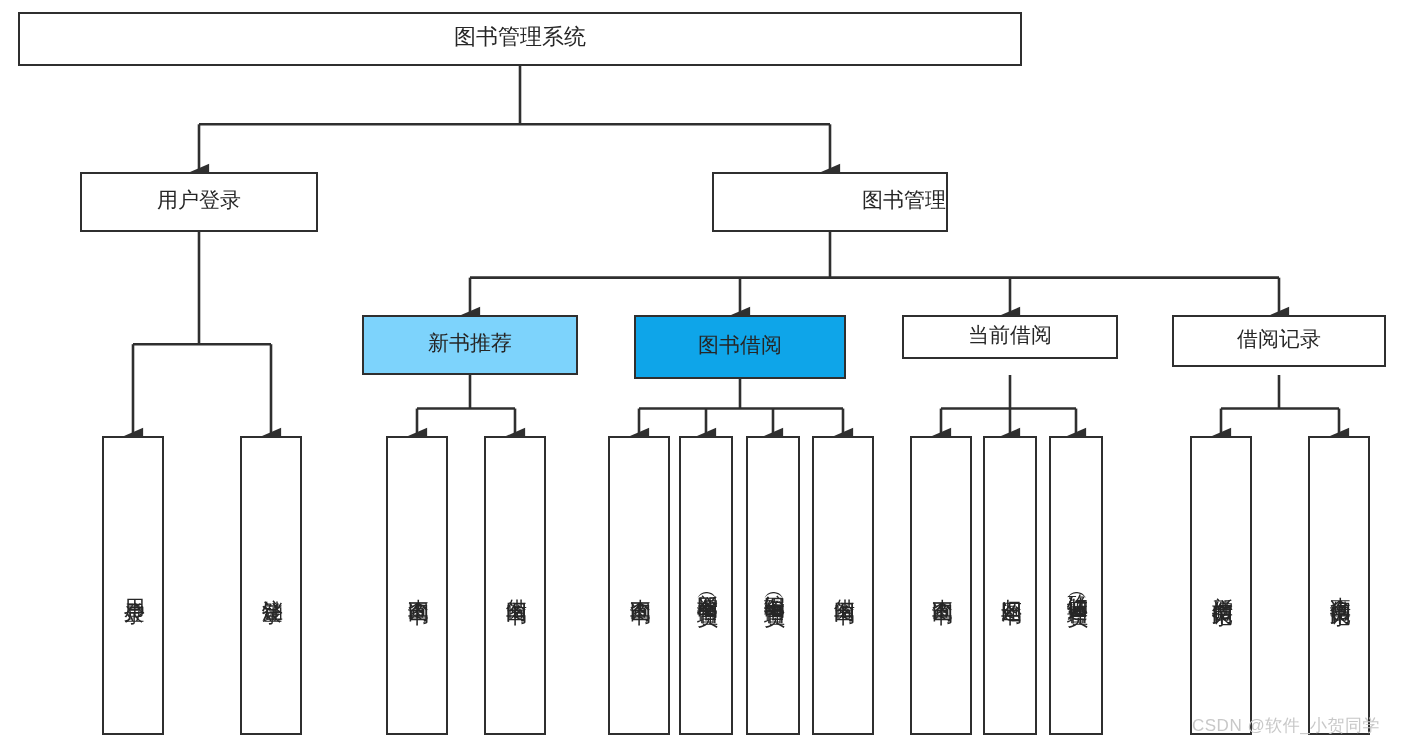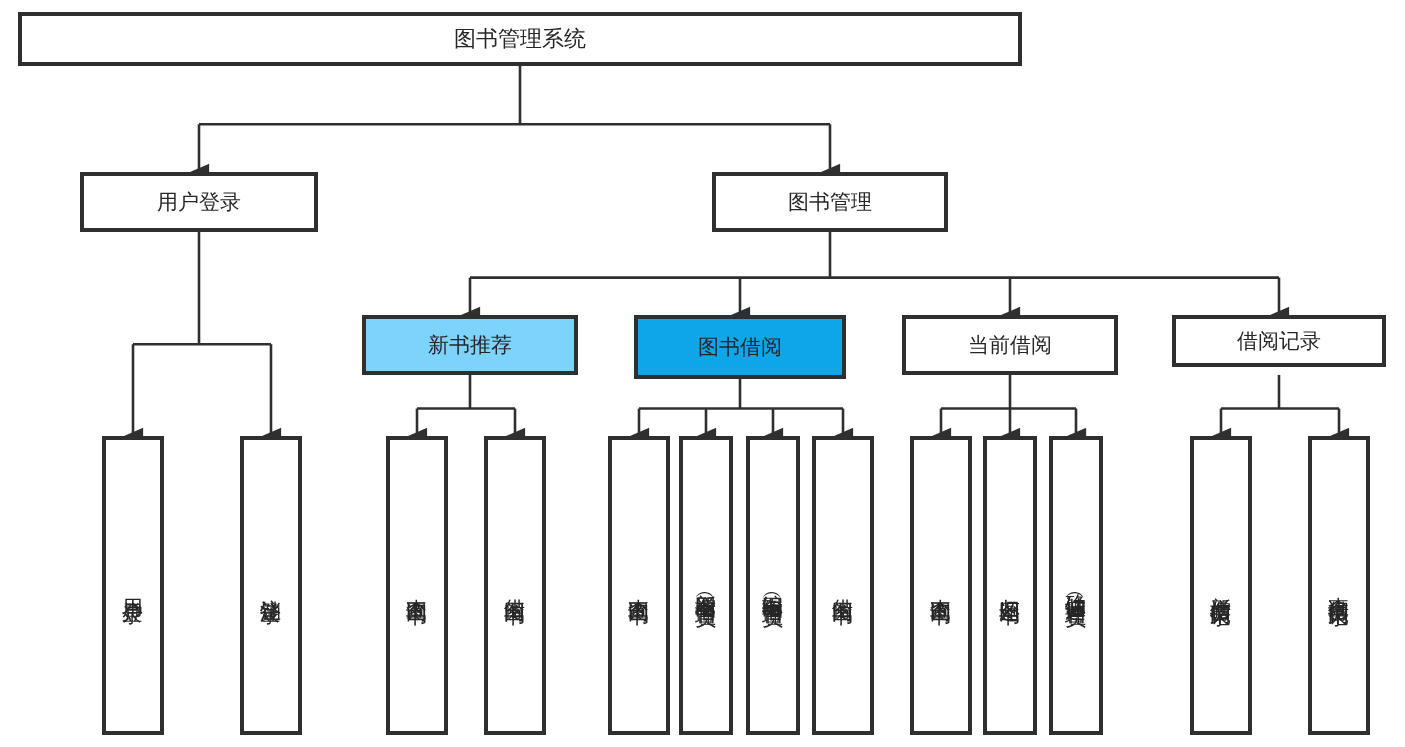--- a/index.html
+++ b/index.html
@@ -22,25 +22,26 @@
     left: 0;
     top: 0;
     width: 1405px;
     height: 747px;
     pointer-events: none;
   }
   .node {
     position: absolute;
     box-sizing: border-box;
     background: #ffffff;
-    border: 4px solid #15803d;
+    border: 2px solid #15803d;
     display: flex;
     align-items: center;
     justify-content: center;
     overflow: hidden;
+    font-family: Liberation Mono, monospace;
   }
   .node .label {
     color: #262626;
     text-align: center;
     line-height: 1.12;
     white-space: nowrap;
   }
   .node.horizontal .label {
     font-size: 21px;
     writing-mode: horizontal-tb;
@@ -110,30 +111,30 @@
       </g>
   </svg>
 
   <div id="node-layer">
       <div class="node horizontal root" style="left: 18px; top: 12px; width: 1004px; height: 54px; border-color: rgb(47, 47, 47); background: rgb(255, 255, 255);">
         <span class="label">图书管理系统</span>
       </div>
       <div class="node horizontal" style="left: 80px; top: 172px; width: 238px; height: 60px; border-color: rgb(47, 47, 47); background: rgb(255, 255, 255);">
         <span class="label">用户登录</span>
       </div>
-      <div class="node horizontal" style="left: 712px; top: 172px; width: 236px; height: 60px; border-color: rgb(47, 47, 47); background: rgb(255, 255, 255);">
+      <div class="node horizontal" style="left: 712px; top: 172px; width: 236px; height: 60px; border-color: rgb(47, 47, 47); background: rgb(255, 255, 255); justify-content: flex-end;">
         <span class="label">图书管理</span>
       </div>
       <div class="node horizontal" style="left: 362px; top: 315px; width: 216px; height: 60px; border-color: rgb(47, 47, 47); background: #7dd3fc;">
         <span class="label">新书推荐</span>
       </div>
       <div class="node horizontal" style="left: 634px; top: 315px; width: 212px; height: 64px; border-color: rgb(47, 47, 47); background: #0ea5e9;">
         <span class="label">图书借阅</span>
       </div>
-      <div class="node horizontal" style="left: 902px; top: 315px; width: 216px; height: 60px; border-color: rgb(47, 47, 47); background: rgb(255, 255, 255);">
+      <div class="node horizontal" style="left: 902px; top: 315px; width: 216px; height: 44px; border-color: rgb(47, 47, 47); background: rgb(255, 255, 255);">
         <span class="label">当前借阅</span>
       </div>
       <div class="node horizontal" style="left: 1172px; top: 315px; width: 214px; height: 52px; border-color: rgb(47, 47, 47); background: rgb(255, 255, 255);">
         <span class="label">借阅记录</span>
       </div>
       <div class="node vertical" style="left: 102px; top: 436px; width: 62px; height: 299px; border-color: rgb(47, 47, 47); background: rgb(255, 255, 255);">
         <span class="label">用户登录</span>
       </div>
       <div class="node vertical" style="left: 240px; top: 436px; width: 62px; height: 299px; border-color: rgb(47, 47, 47); background: rgb(255, 255, 255);">
         <span class="label">注销登录</span>
@@ -166,13 +167,14 @@
         <span class="label">确认归还（管理员）</span>
       </div>
       <div class="node vertical" style="left: 1190px; top: 436px; width: 62px; height: 299px; border-color: rgb(47, 47, 47); background: rgb(255, 255, 255);">
         <span class="label">新增借阅记录</span>
       </div>
       <div class="node vertical" style="left: 1308px; top: 436px; width: 62px; height: 299px; border-color: rgb(47, 47, 47); background: rgb(255, 255, 255);">
         <span class="label">查询借阅记录</span>
       </div>
     </div>
 
+  <div class="watermark" style="left: 1192px; top: 714px; color: rgb(200, 200, 200);">CSDN @软件_小贺同学</div>
 </div>
 
 </body></html>

